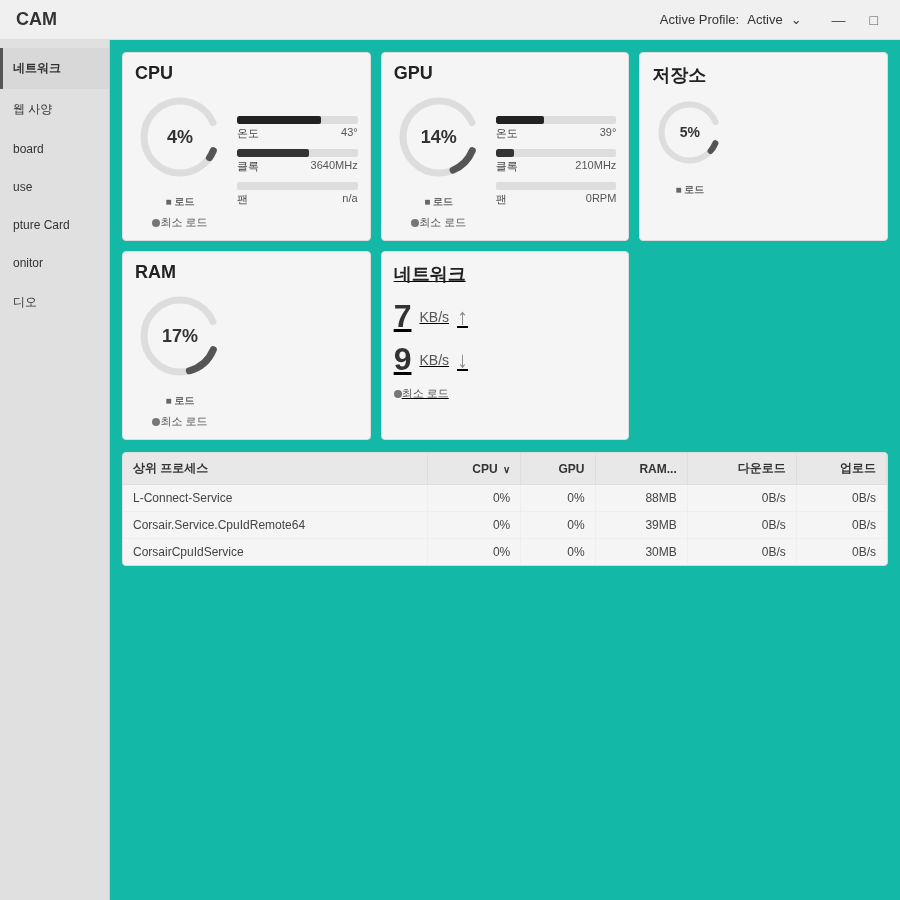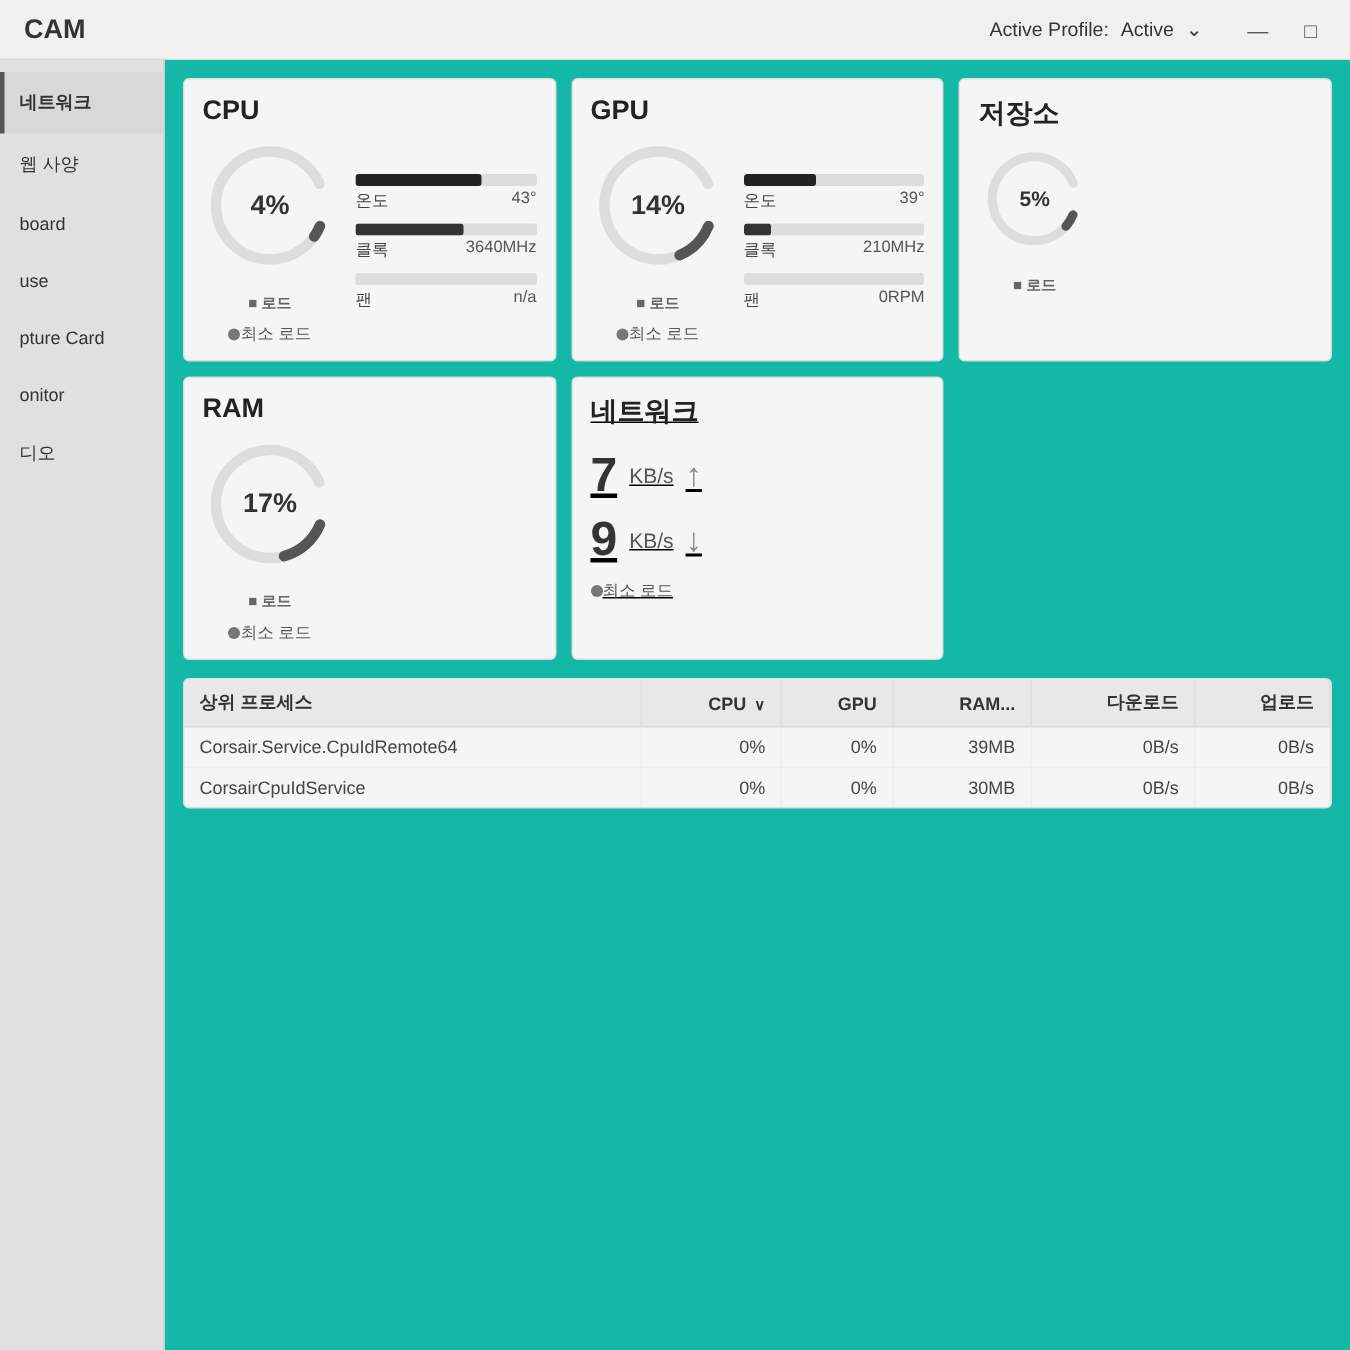--- a/index.html
+++ b/index.html
@@ -449,20 +449,28 @@
           <tr>
             <th>상위 프로세스</th>
             <th>CPU <span class="sort-icon">∨</span></th>
             <th>GPU</th>
             <th>RAM...</th>
             <th>다운로드</th>
             <th>업로드</th>
           </tr>
         </thead>
         <tbody id="process-tbody">
+        <tr>
+              <td>L-Connect-Service</td>
+              <td>0%</td>
+              <td>0%</td>
+              <td>88MB</td>
+              <td>0B/s</td>
+              <td>0B/s</td>
+            </tr>
             <tr>
               <td>Corsair.Service.CpuIdRemote64</td>
               <td>0%</td>
               <td>0%</td>
               <td>39MB</td>
               <td>0B/s</td>
               <td>0B/s</td>
             </tr>
             <tr>
               <td>CorsairCpuIdService</td>

